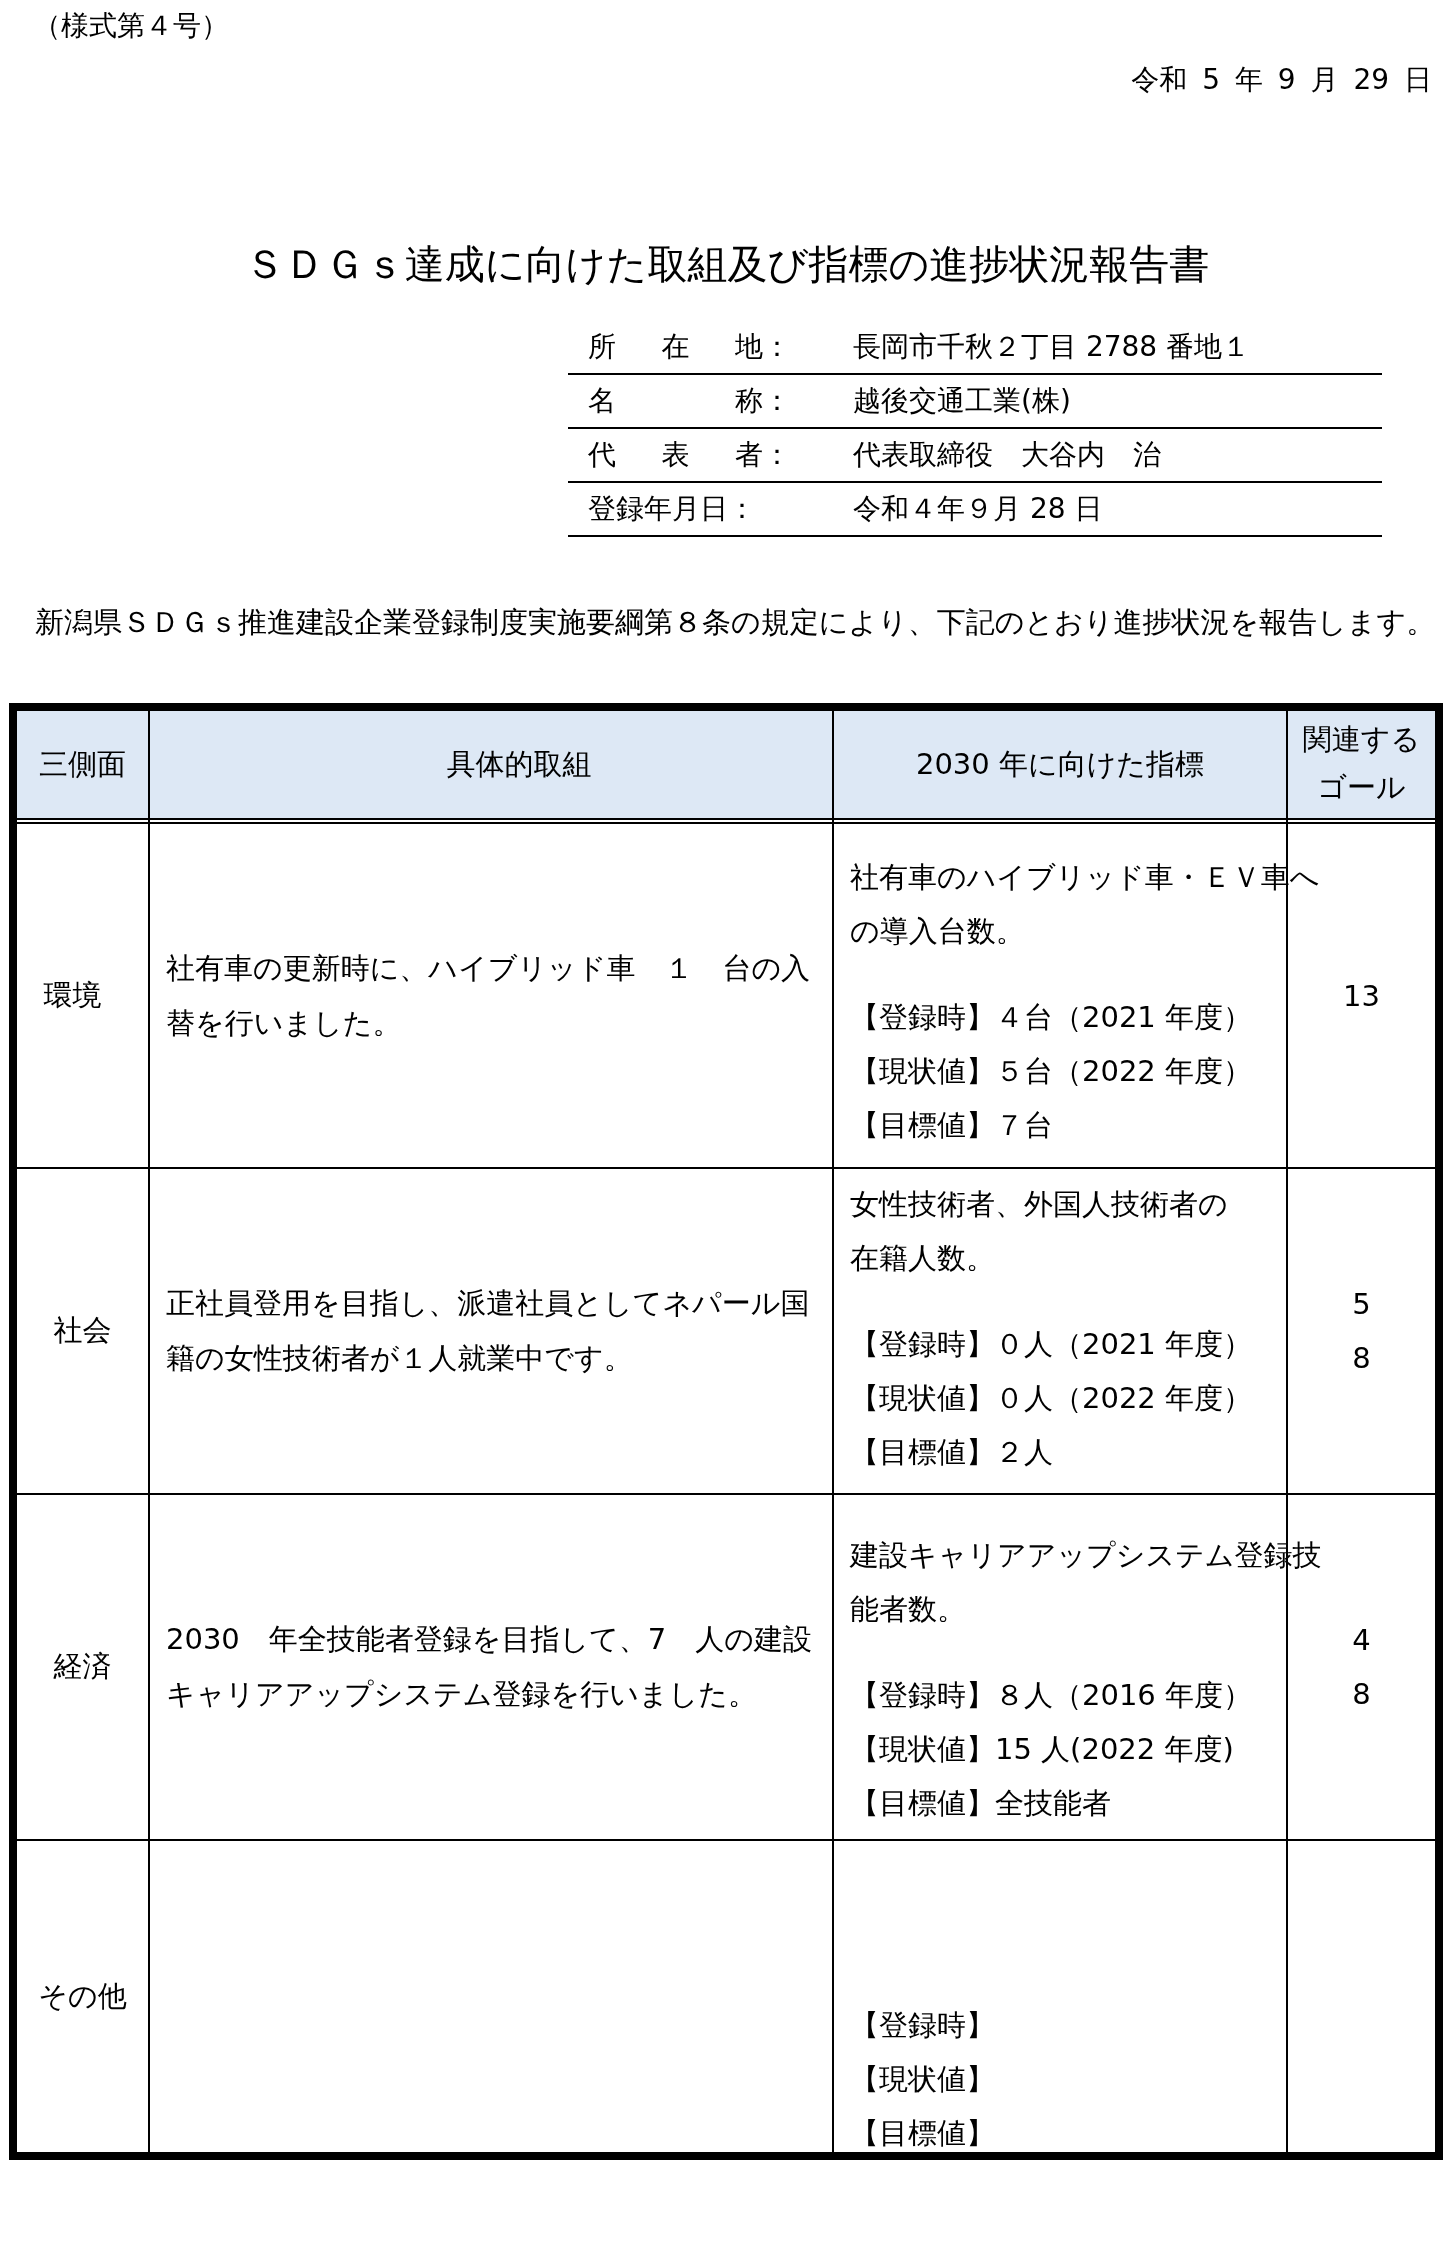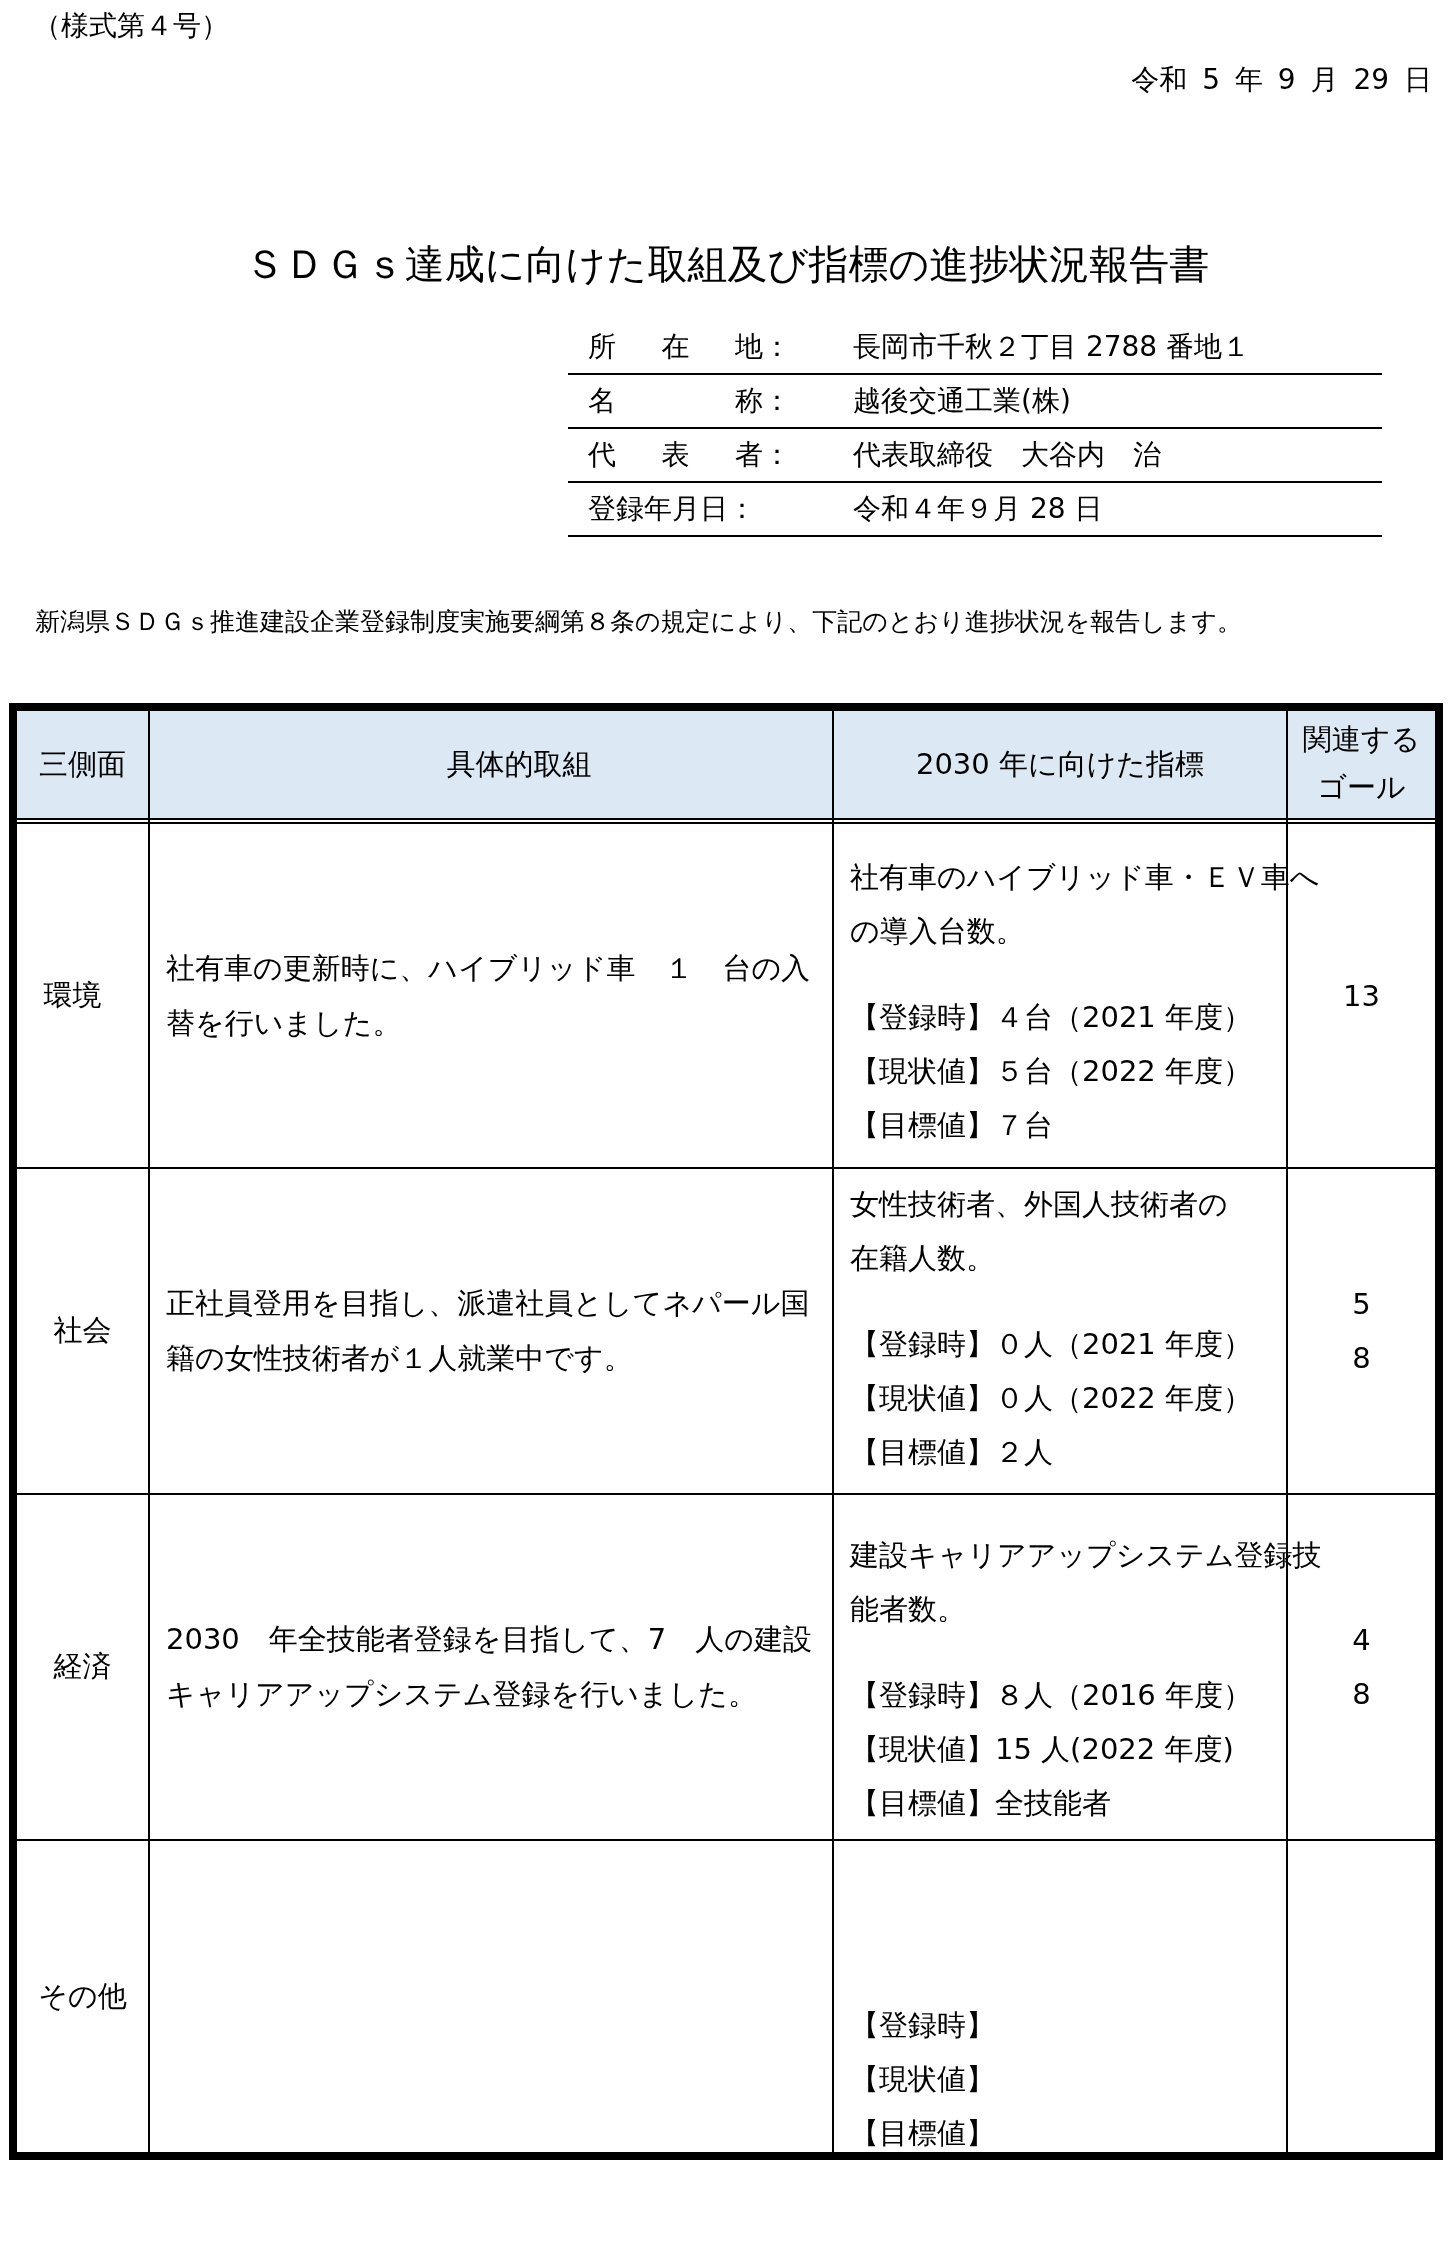--- a/index.html
+++ b/index.html
@@ -12,21 +12,21 @@
   #form-no { left: 33px; top: 6px; font-size: 28px; line-height: 40px; }
   #date { right: 22px; top: 60px; font-size: 28px; line-height: 40px; word-spacing: 6px; }
   #title { left: 0; width: 1454px; top: 236px; text-align: center; font-size: 40px; line-height: 56px; letter-spacing: 0px; }
 
   #info { position: absolute; left: 568px; top: 320px; width: 814px; }
   .info-row { display: flex; height: 54px; border-bottom: 2px solid #000; box-sizing: border-box; align-items: center; }
   .info-row:first-child { height: 55px; }
   .info-label { width: 235px; padding-left: 20px; box-sizing: border-box; font-size: 28px; display: flex; justify-content: space-between; padding-right: 12px; }
   .info-value { padding-left: 50px; font-size: 28px; }
 
-  #statement { left: 35px; top: 600px; font-size: 25px; line-height: 44px; }
+  #statement { left: 35px; top: 600px; font-size: 29px; line-height: 44px; }
 
   #report-table {
     position: absolute; left: 9px; top: 703px; width: 1434px; height: 1457px;
     border: 8px solid #000; box-sizing: border-box; border-collapse: collapse;
   }
   .grid { position: absolute; left: 0; top: 0; right: 0; bottom: 0; }
   .cell { position: absolute; box-sizing: border-box; font-size: 29px; }
   .vline { position: absolute; width: 2px; background: #000; }
   .hline { position: absolute; height: 2px; background: #000; left: 0; right: 0; }
   .hdr-bg { position: absolute; left: 0; right: 0; top: 0; height: 109px; background: #dde8f5; }

